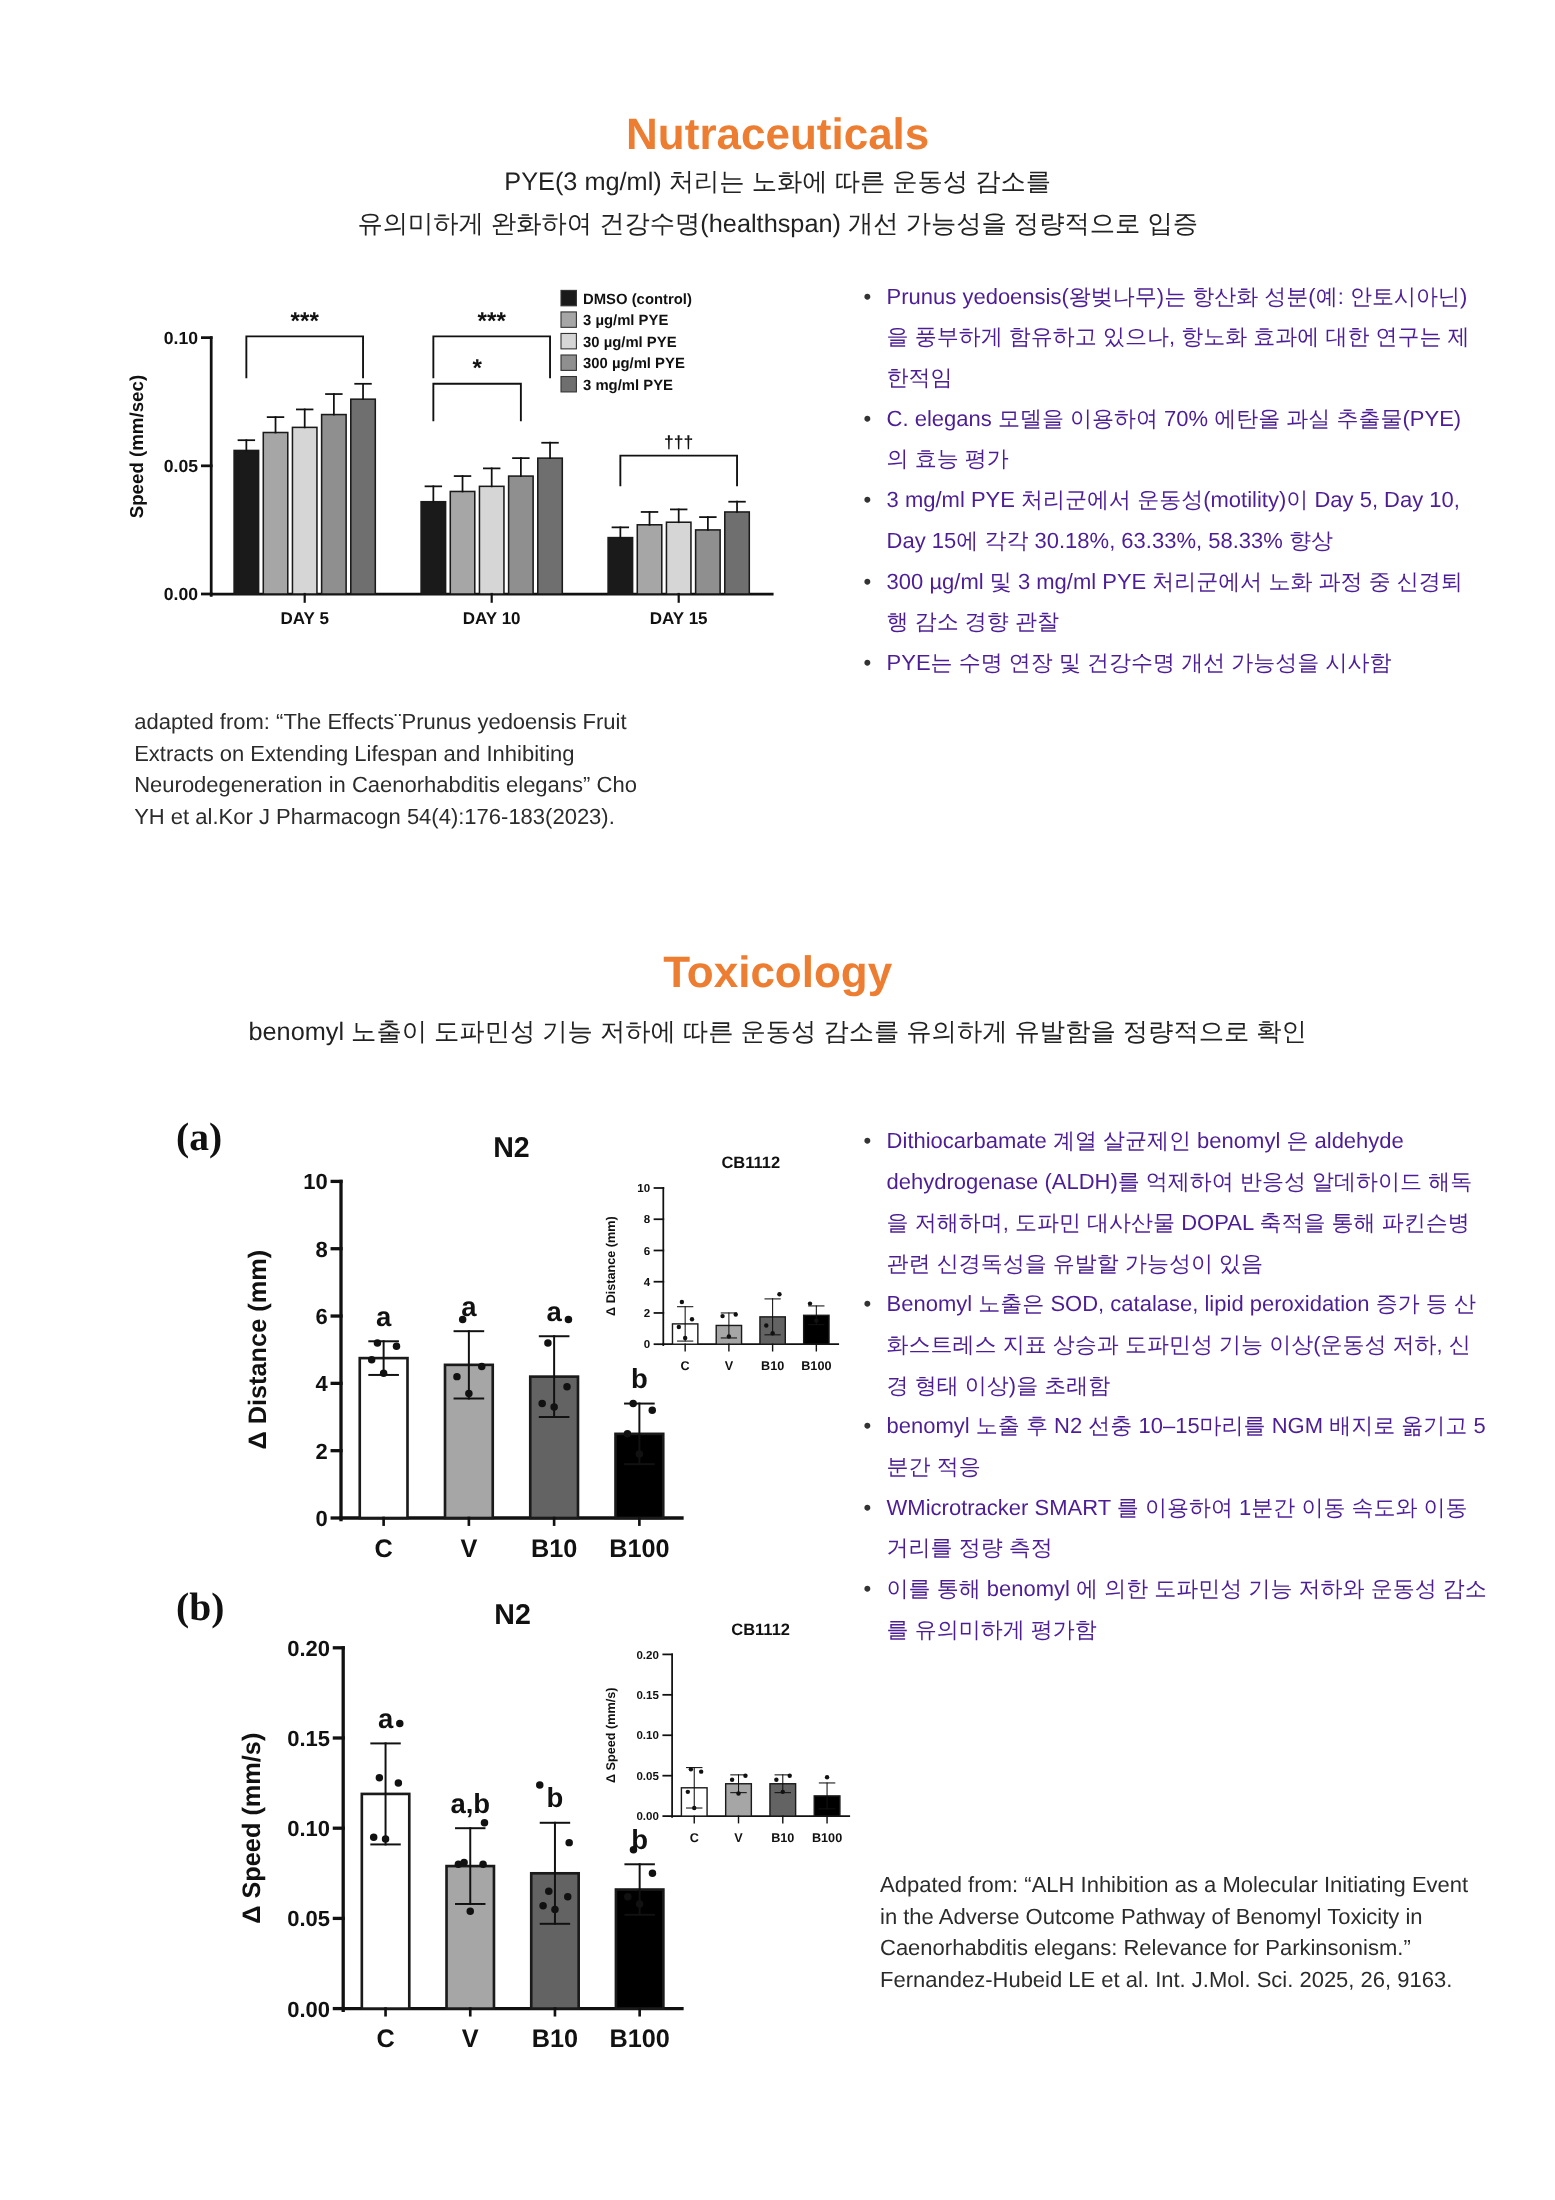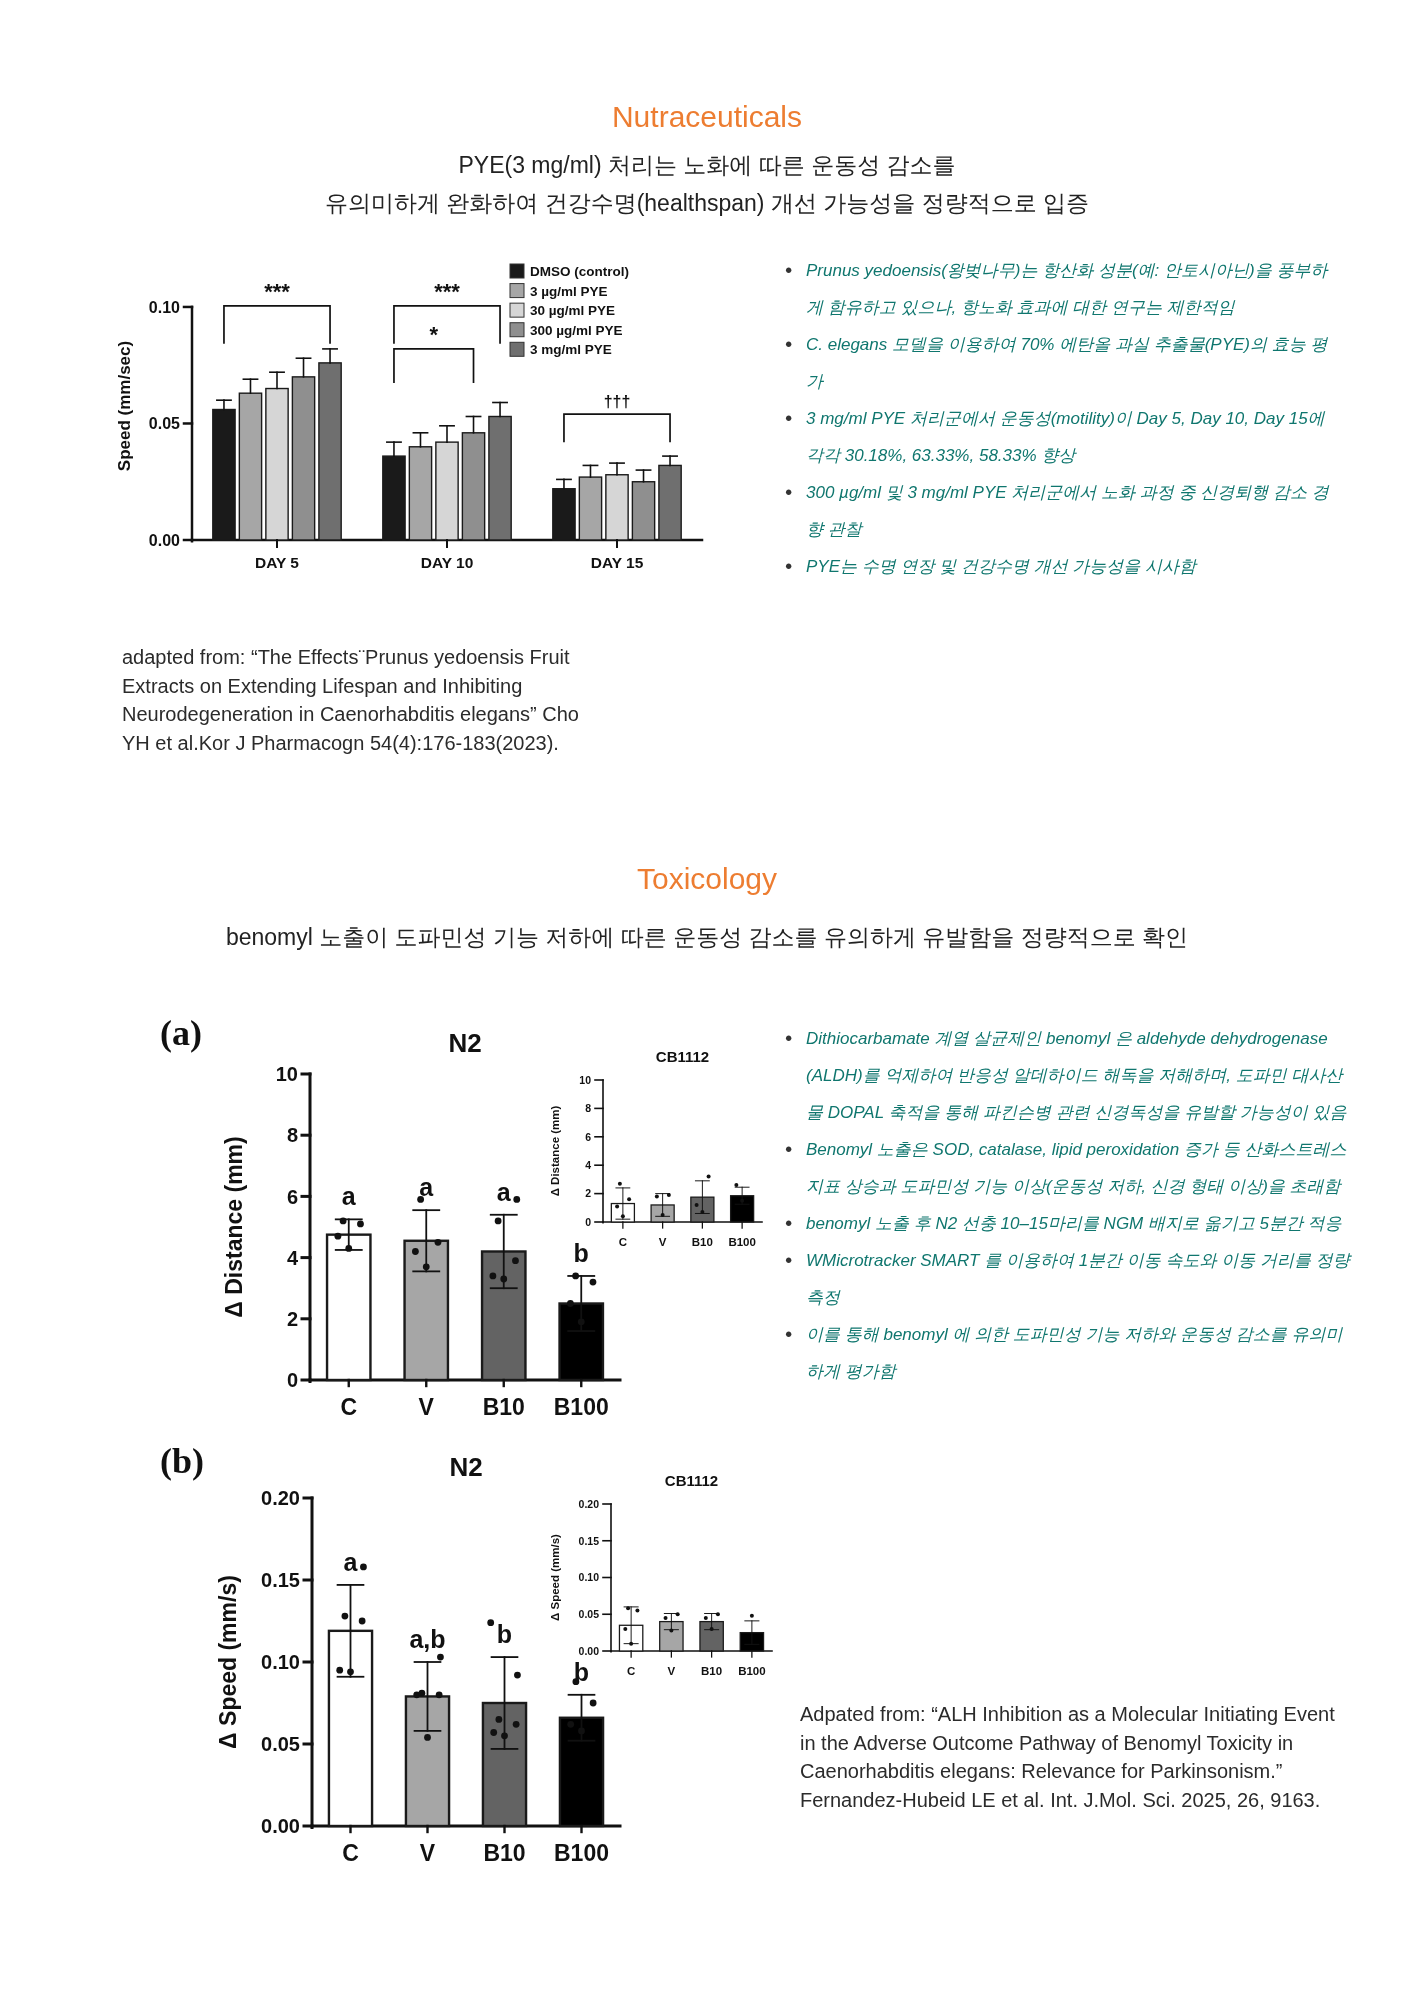--- a/index.html
+++ b/index.html
@@ -1,24 +1,24 @@
 <!DOCTYPE html>
 <html><head>
 <meta charset="utf-8">
 <style>
   html,body{margin:0;padding:0;background:#ffffff;}
   #page{position:relative;width:1414px;height:2000px;background:#ffffff;overflow:hidden;
         font-family:"Liberation Sans","DejaVu Sans",sans-serif;color:#1a1a1a;}
   .abs{position:absolute;}
   .center{left:0;width:100%;text-align:center;}
-  .section-title{font-size:30px;font-weight:normal;}
+  .section-title{font-size:40px;font-weight:bold;}
   .subtitle{font-size:23px;line-height:38px;color:#222;}
   .citation{font-size:20px;line-height:28.5px;color:#2b2b2b;}
   ul.bullets{list-style:none;margin:0;padding:0;}
-  ul.bullets li{position:relative;padding-left:27px;font-size:17px;line-height:37px;color:#0f766e;font-style:italic;}
+  ul.bullets li{position:relative;padding-left:27px;font-size:20px;line-height:37px;color:#4c1d95;}
   ul.bullets li::before{content:"\2022";position:absolute;left:6px;top:0;font-size:20px;color:#333;}
   .panel-label{font-family:"Liberation Serif","DejaVu Serif",serif;font-weight:bold;font-size:36px;color:#111;}
   svg{overflow:visible;}
 </style>
 </head>
 <body>
 
 <div id="page">
 
   <div class="abs center section-title" style="top:100px;color:#ED7D31;">Nutraceuticals</div>

